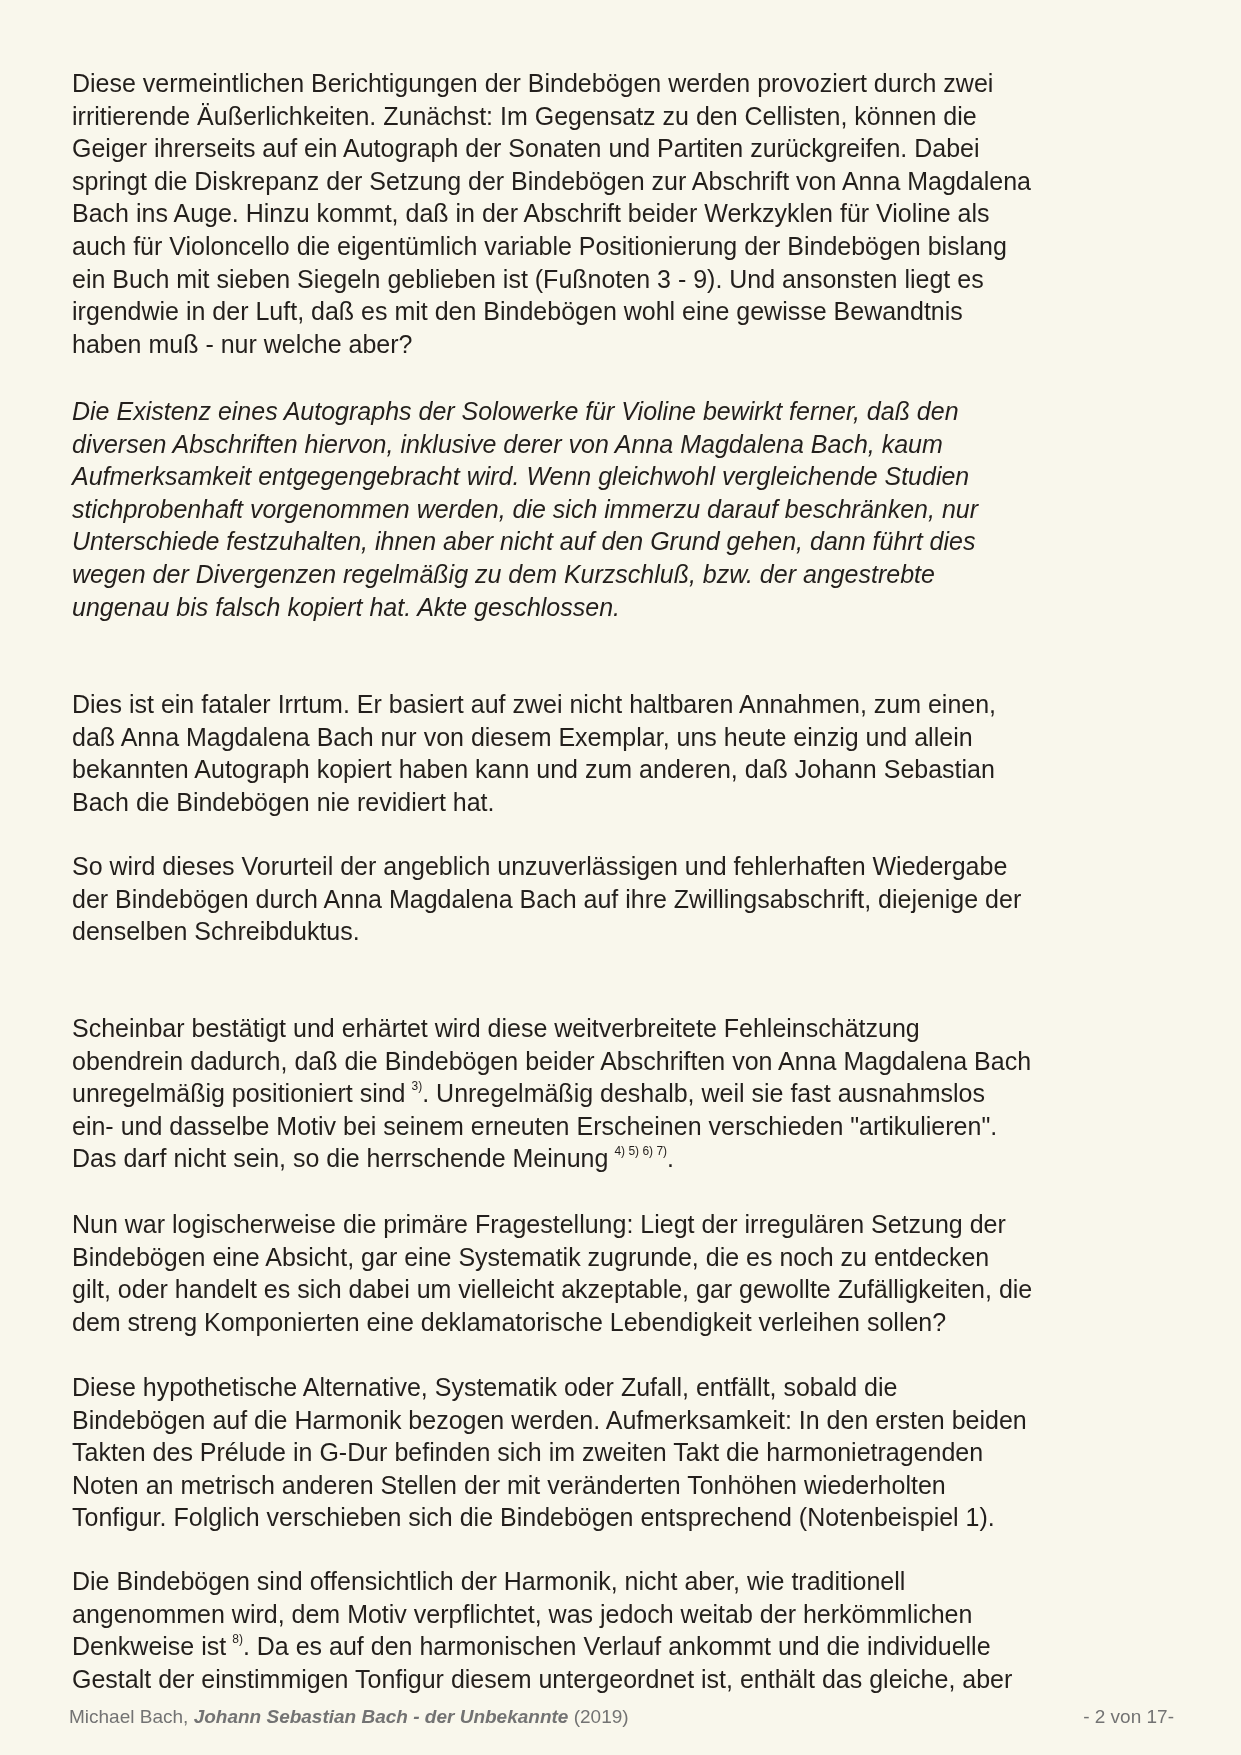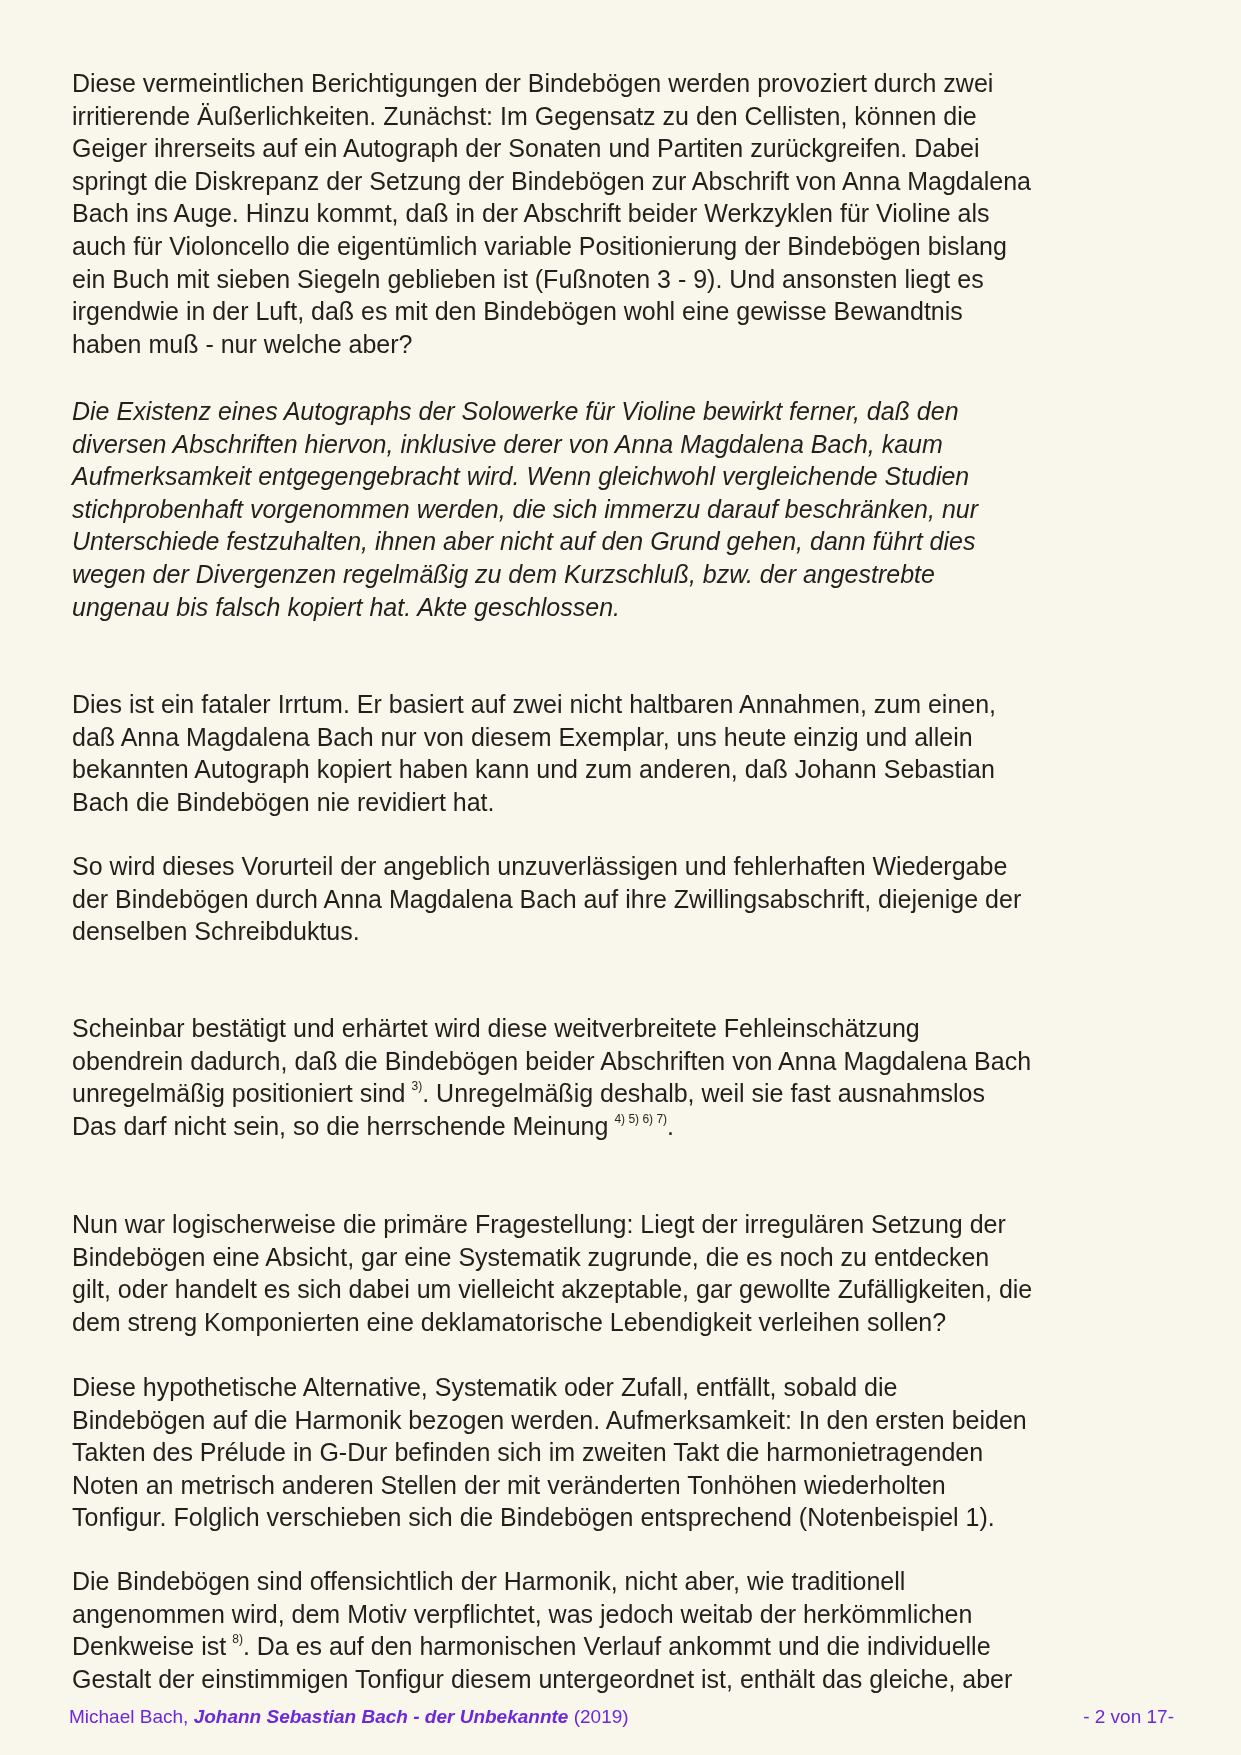--- a/index.html
+++ b/index.html
@@ -40,21 +40,21 @@
       position: relative;
       top: -12px;
       margin-left: 2px;
     }
     .footer {
       position: absolute;
       left: 69px;
       right: 67px;
       top: 1706px;
       font-size: 19px;
-      color: #6d28d9;
+      color: #737373;
       display: flex;
       justify-content: space-between;
       white-space: nowrap;
     }
     .footer .title {
       font-weight: bold;
       font-style: italic;
     }
   </style>
 </head>
@@ -96,20 +96,21 @@
     <span class="line">der Bindebögen durch Anna Magdalena Bach auf ihre Zwillingsabschrift, diejenige der</span>
     <span class="line">denselben Schreibduktus.</span>
   </p>
 
   <p class="para" style="top:1000px;">
     <span class="line">Scheinbar bestätigt und erhärtet wird diese weitverbreitete Fehleinschätzung</span>
     <span class="line">obendrein dadurch, daß die Bindebögen beider Abschriften von Anna Magdalena Bach</span>
     <span class="line">
       <span>unregelmäßig positioniert sind</span><sup class="fn" style="margin-left: 6px;">3)</sup><span>. Unregelmäßig deshalb, weil sie fast ausnahmslos</span>
     </span>
+    <span class="line">ein- und dasselbe Motiv bei seinem erneuten Erscheinen verschieden "artikulieren".</span>
     <span class="line">
       <span>Das darf nicht sein, so die herrschende Meinung</span><sup class="fn" style="margin-left: 6px;">4) 5) 6) 7)</sup><span>.</span>
     </span>
   </p>
 
   <p class="para" style="top:1196px;">
     <span class="line">Nun war logischerweise die primäre Fragestellung: Liegt der irregulären Setzung der</span>
     <span class="line">Bindebögen eine Absicht, gar eine Systematik zugrunde, die es noch zu entdecken</span>
     <span class="line">gilt, oder handelt es sich dabei um vielleicht akzeptable, gar gewollte Zufälligkeiten, die</span>
     <span class="line">dem streng Komponierten eine deklamatorische Lebendigkeit verleihen sollen?</span>

